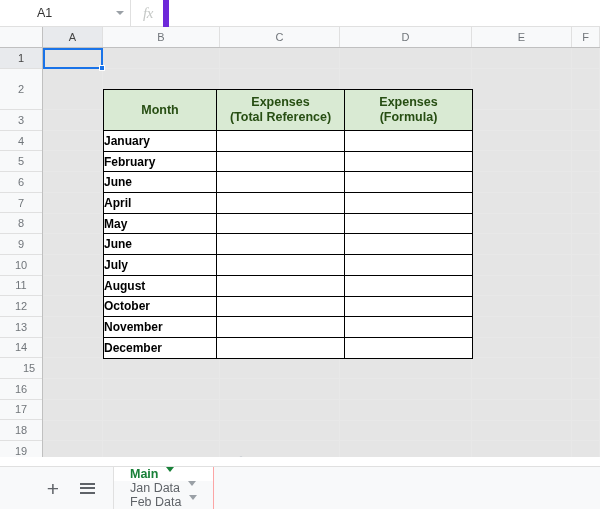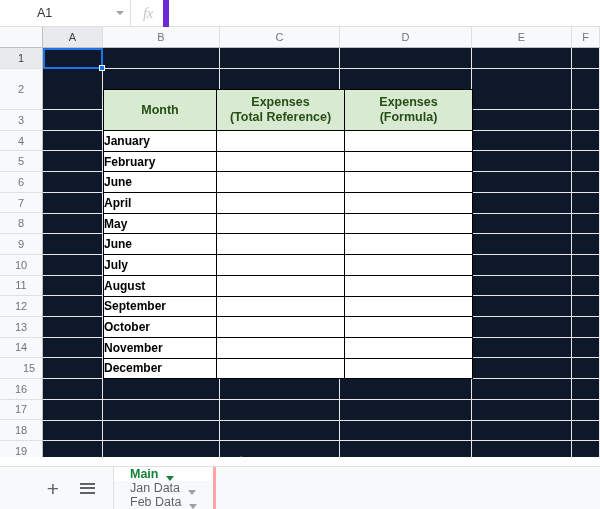--- a/index.html
+++ b/index.html
@@ -96,21 +96,21 @@
     background: #f8f9fa;
     border-bottom: 1px solid #e0e0e0;
     display: flex; align-items: center; justify-content: center;
     font-size: 11px; color: #70757a;
   }
   .row-head.active { background: #e8eaed; color: #444; }
 
   #cells-area {
     position: absolute; left: 43px; top: 21px;
     width: 557px; height: 409px;
-    background: #0f172a;
+    background: #e5e5e5;
     overflow: hidden;
   }
   .vline {
     position: absolute; top: 0; width: 1px; height: 409px;
     background: #e8e8e8;
   }
   .hline {
     position: absolute; left: 0; width: 557px; height: 1px;
     background: #e8e8e8;
   }
@@ -200,23 +200,23 @@
     color: #5f6368;
     border-radius: 50%;
     cursor: pointer;
   }
   #add-sheet-icon { font-size: 21px; line-height: 19px; font-weight: 300; }
   #all-sheets-icon { display: flex; flex-direction: column; gap: 2.5px; }
   #all-sheets-icon i {
     display: block; width: 15px; height: 2px; background: #5f6368;
   }
   .sheet-tab {
-    display: flex; align-items: flex-end; gap: 8px;
+    display: flex; align-items: flex-start; gap: 8px;
     padding: 0 16px;
-    border-right: 3px solid #fca5a5;
+    border-right: 1px solid #fca5a5;
     border-left: 1px solid #e0e0e0;
     margin-left: -1px;
     font-size: 12.5px;
     color: #5f6368;
     cursor: pointer;
     background: transparent;
   }
   .sheet-tab.active {
     background: #ffffff;
     color: #188038;
@@ -382,25 +382,20 @@
             <td class="empty-cell col-totref"></td>
             <td class="empty-cell col-formula"></td>
           </tr>
           <tr>
             <td class="month-cell col-month">July</td>
             <td class="empty-cell col-totref"></td>
             <td class="empty-cell col-formula"></td>
           </tr>
           <tr>
             <td class="month-cell col-month">August</td>
-            <td class="empty-cell col-totref"></td>
-            <td class="empty-cell col-formula"></td>
-          </tr>
-          <tr>
-            <td class="month-cell col-month">September</td>
             <td class="empty-cell col-totref"></td>
             <td class="empty-cell col-formula"></td>
           </tr>
           <tr>
             <td class="month-cell col-month">October</td>
             <td class="empty-cell col-totref"></td>
             <td class="empty-cell col-formula"></td>
           </tr>
           <tr>
             <td class="month-cell col-month">November</td>

